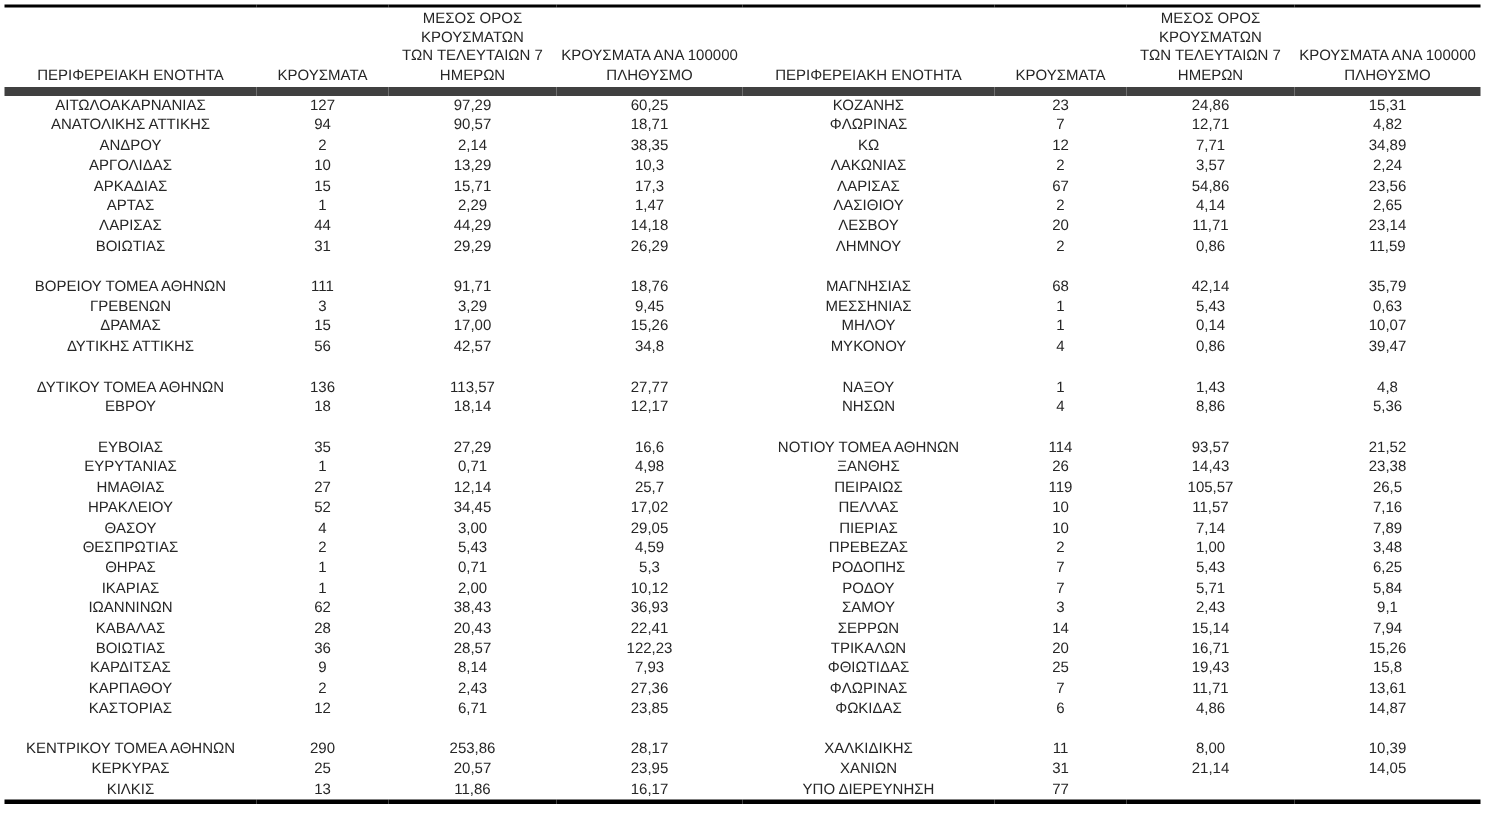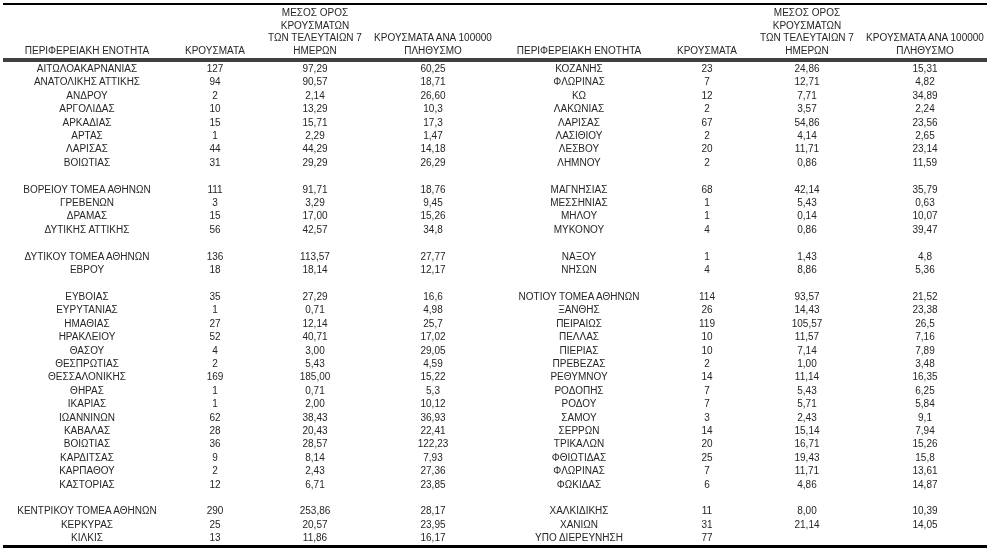--- a/index.html
+++ b/index.html
@@ -25,21 +25,21 @@
   table.cases col.c-cases   { width: 88px; }
   table.cases col.c-avg     { width: 112px; }
   table.cases col.c-per100k { width: 124px; }
   thead th {
     font-weight: normal;
     font-size: 10px;
     line-height: 12.5px;
     text-align: center;
     vertical-align: bottom;
     padding: 2px 0 1px 0;
-    border-bottom: 4px solid #404040;
+    border-bottom: 6px solid #404040;
   }
   thead th .hline { display: block; }
   tbody td {
     font-size: 10px;
     line-height: 13.4px;
     height: 13.4px;
     text-align: center;
     vertical-align: middle;
     padding: 0;
     white-space: nowrap;
@@ -114,21 +114,21 @@
           <td>18,71</td>
           <td>ΦΛΩΡΙΝΑΣ</td>
           <td>7</td>
           <td>12,71</td>
           <td>4,82</td>
         </tr>
         <tr>
           <td>ΑΝΔΡΟΥ</td>
           <td>2</td>
           <td>2,14</td>
-          <td>26,60</td>
+          <td>38,35</td>
           <td>ΚΩ</td>
           <td>12</td>
           <td>7,71</td>
           <td>34,89</td>
         </tr>
         <tr>
           <td>ΑΡΓΟΛΙΔΑΣ</td>
           <td>10</td>
           <td>13,29</td>
           <td>10,3</td>
@@ -293,21 +293,21 @@
           <td>12,14</td>
           <td>25,7</td>
           <td>ΠΕΙΡΑΙΩΣ</td>
           <td>119</td>
           <td>105,57</td>
           <td>26,5</td>
         </tr>
         <tr>
           <td>ΗΡΑΚΛΕΙΟΥ</td>
           <td>52</td>
-          <td>40,71</td>
+          <td>34,45</td>
           <td>17,02</td>
           <td>ΠΕΛΛΑΣ</td>
           <td>10</td>
           <td>11,57</td>
           <td>7,16</td>
         </tr>
         <tr>
           <td>ΘΑΣΟΥ</td>
           <td>4</td>
           <td>3,00</td>
@@ -321,30 +321,20 @@
           <td>ΘΕΣΠΡΩΤΙΑΣ</td>
           <td>2</td>
           <td>5,43</td>
           <td>4,59</td>
           <td>ΠΡΕΒΕΖΑΣ</td>
           <td>2</td>
           <td>1,00</td>
           <td>3,48</td>
         </tr>
         <tr>
-          <td>ΘΕΣΣΑΛΟΝΙΚΗΣ</td>
-          <td>169</td>
-          <td>185,00</td>
-          <td>15,22</td>
-          <td>ΡΕΘΥΜΝΟΥ</td>
-          <td>14</td>
-          <td>11,14</td>
-          <td>16,35</td>
-        </tr>
-        <tr>
           <td>ΘΗΡΑΣ</td>
           <td>1</td>
           <td>0,71</td>
           <td>5,3</td>
           <td>ΡΟΔΟΠΗΣ</td>
           <td>7</td>
           <td>5,43</td>
           <td>6,25</td>
         </tr>
         <tr>

